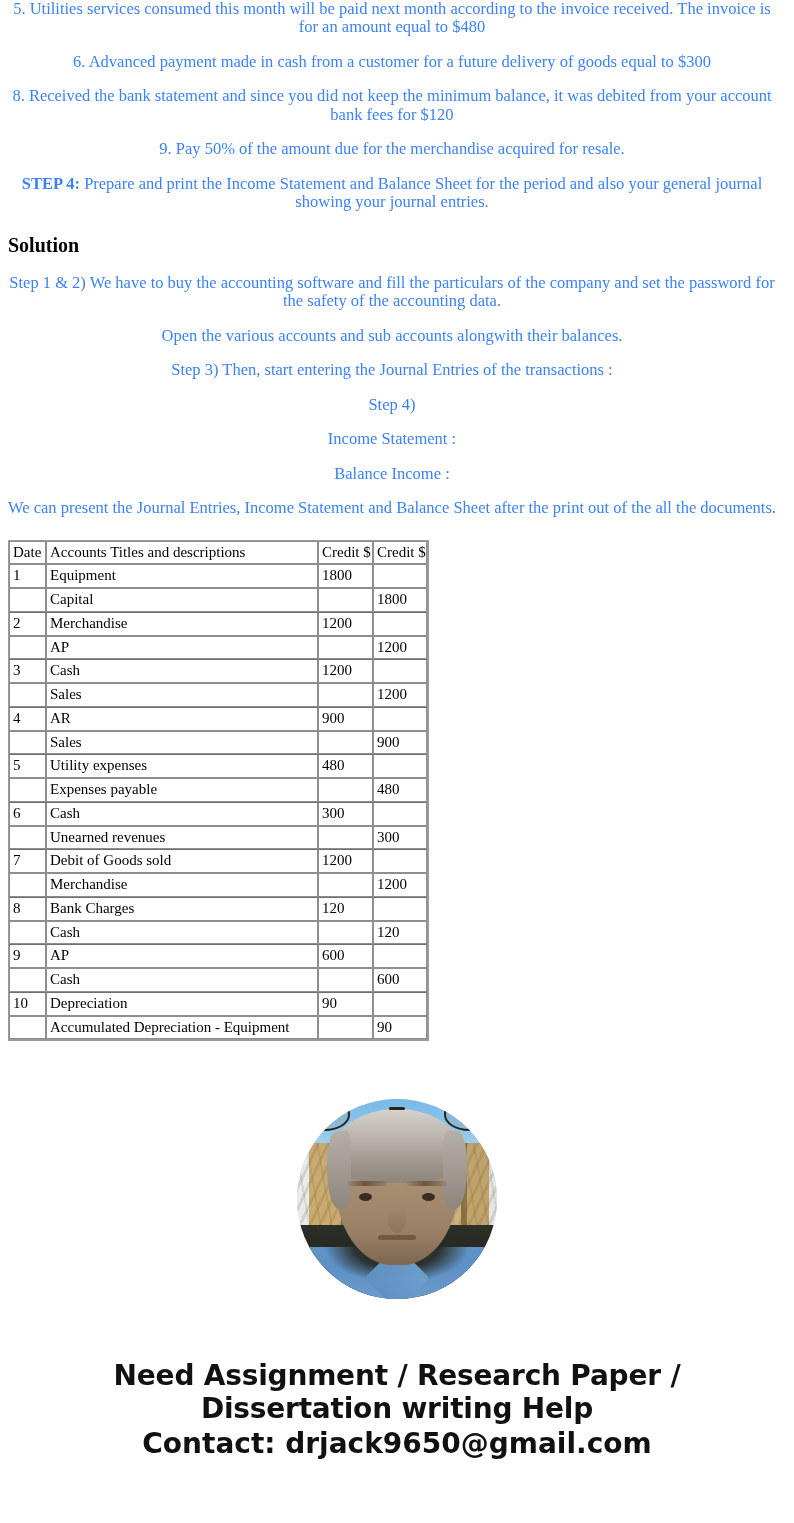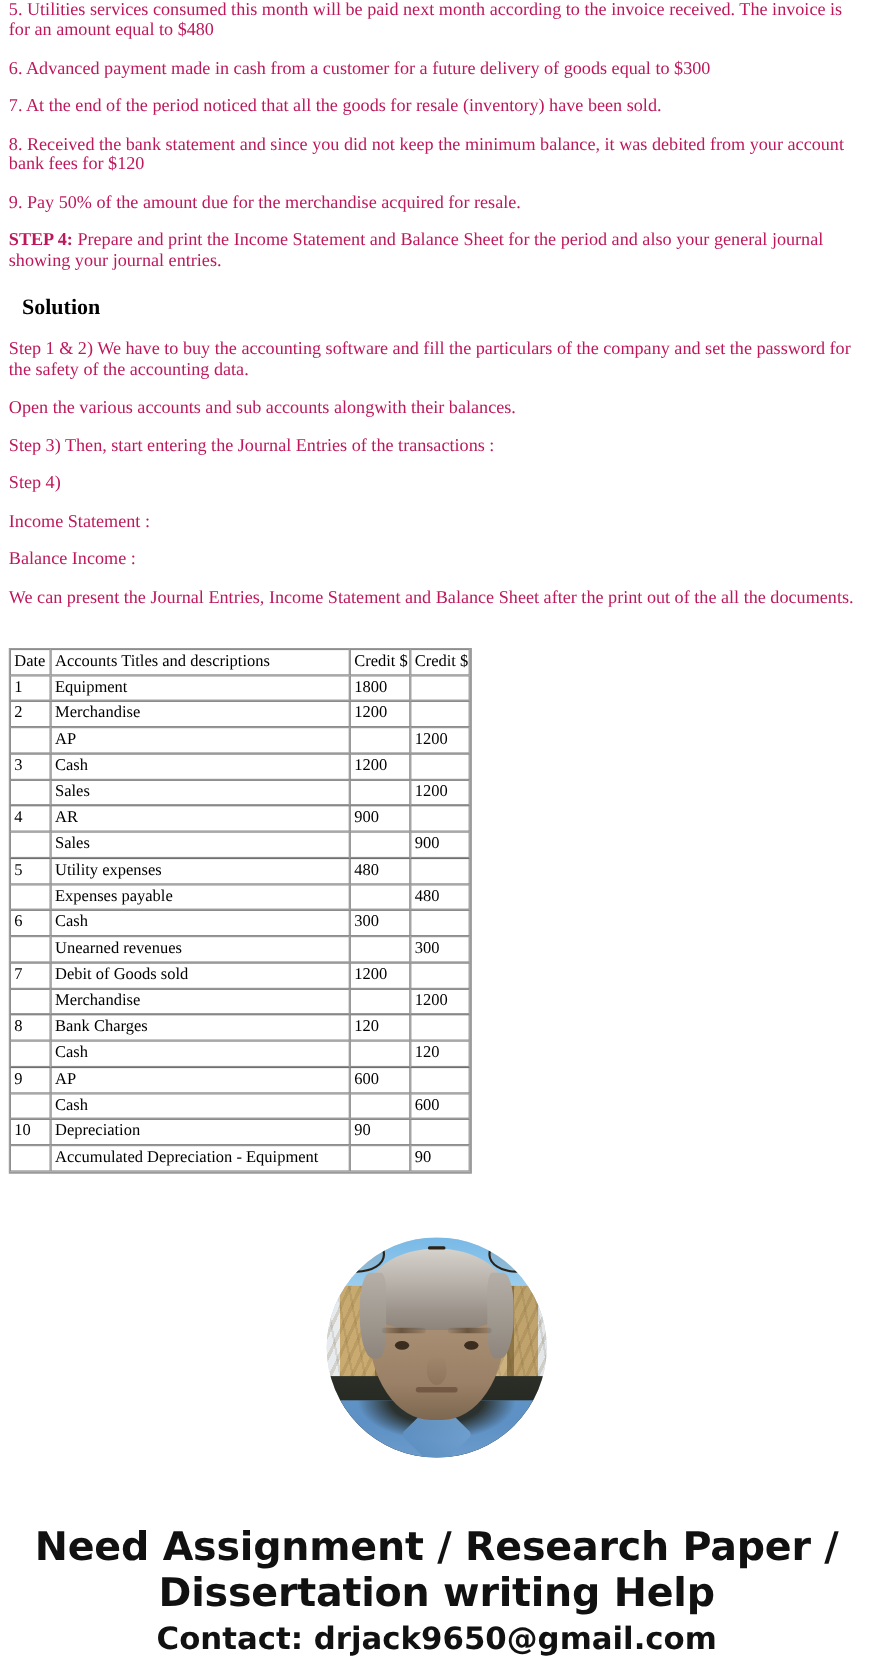--- a/index.html
+++ b/index.html
@@ -20,36 +20,36 @@
     width: 794px;
     padding: 0;
     box-sizing: border-box;
   }
   .para {
     font-family: "Liberation Serif", "DejaVu Serif", serif;
     font-size: 16.5px;
     line-height: 1.12;
     margin: 0 10px 16px 0;
     padding: 0 8px 0 8px;
-    text-align: left;
-    color: #be185d;
+    text-align: center;
+    color: #3b82f6;
   }
   .bold-lead { font-weight: bold; }
   h2.solution {
     font-family: "Liberation Serif", "DejaVu Serif", serif;
     font-size: 20px;
     font-weight: bold;
     margin: 22px 0 18px 0;
-    padding: 0 20px;
+    padding: 0 8px;
     line-height: 1.1;
   }
   
   .journal-wrap {
     padding: 0 8px;
-    margin-top: 37px;
+    margin-top: 22px;
   }
   table.journal {
     border-collapse: separate;
     border-spacing: 0;
     border: 1px solid #9a9a9a;
     border-right-width: 2px;
     border-bottom-width: 2px;
     background: #ffffff;
     width: 420px;
     table-layout: fixed;
@@ -259,38 +259,37 @@
   .contact {
     margin-top: 56px;
     padding: 0 18px 22px 18px;
     text-align: center;
     font-family: "DejaVu Sans", "Liberation Sans", sans-serif;
     font-weight: bold;
     color: #111111;
     line-height: 1.18;
   }
   .contact-line1 {
-    font-size: 36px;
+    font-size: 28px;
     letter-spacing: -0.2px;
     margin: 0;
   }
   .contact-line2 {
     font-size: 28px;
     margin: 2px 0 0 0;
   }
 </style>
 </head>
 <body>
 
 <div class="page">
 
   <div>
     <p class="para">5. Utilities services consumed this month will be paid next month according to the invoice received. The invoice is for an amount equal to $480</p>
     <p class="para">6. Advanced payment made in cash from a customer for a future delivery of goods equal to $300</p>
-    <p class="para">7. At the end of the period noticed that all the goods for resale (inventory) have been sold.</p>
     <p class="para">8. Received the bank statement and since you did not keep the minimum balance, it was debited from your account bank fees for $120</p>
     <p class="para">9. Pay 50% of the amount due for the merchandise acquired for resale.</p>
   </div>
 
   <p class="para"><span class="bold-lead">STEP 4:</span><span> Prepare and print the Income Statement and Balance Sheet for the period and also your general journal showing your journal entries.</span></p>
 
   <h2 class="solution">Solution</h2>
 
   <div>
     <p class="para">Step 1 &amp; 2) We have to buy the accounting software and fill the particulars of the company and set the password for the safety of the accounting data.</p>
@@ -316,20 +315,26 @@
           <td>Accounts Titles and descriptions</td>
           <td>Credit $</td>
           <td>Credit $</td>
         </tr>
 
       <tr>
             <td>1</td>
             <td>Equipment</td>
             <td>1800</td>
             <td>&nbsp;</td>
+          </tr>
+          <tr>
+            <td>&nbsp;</td>
+            <td>Capital</td>
+            <td>&nbsp;</td>
+            <td>1800</td>
           </tr>
           <tr class="group-start">
             <td>2</td>
             <td>Merchandise</td>
             <td>1200</td>
             <td>&nbsp;</td>
           </tr>
           <tr>
             <td>&nbsp;</td>
             <td>AP</td>

